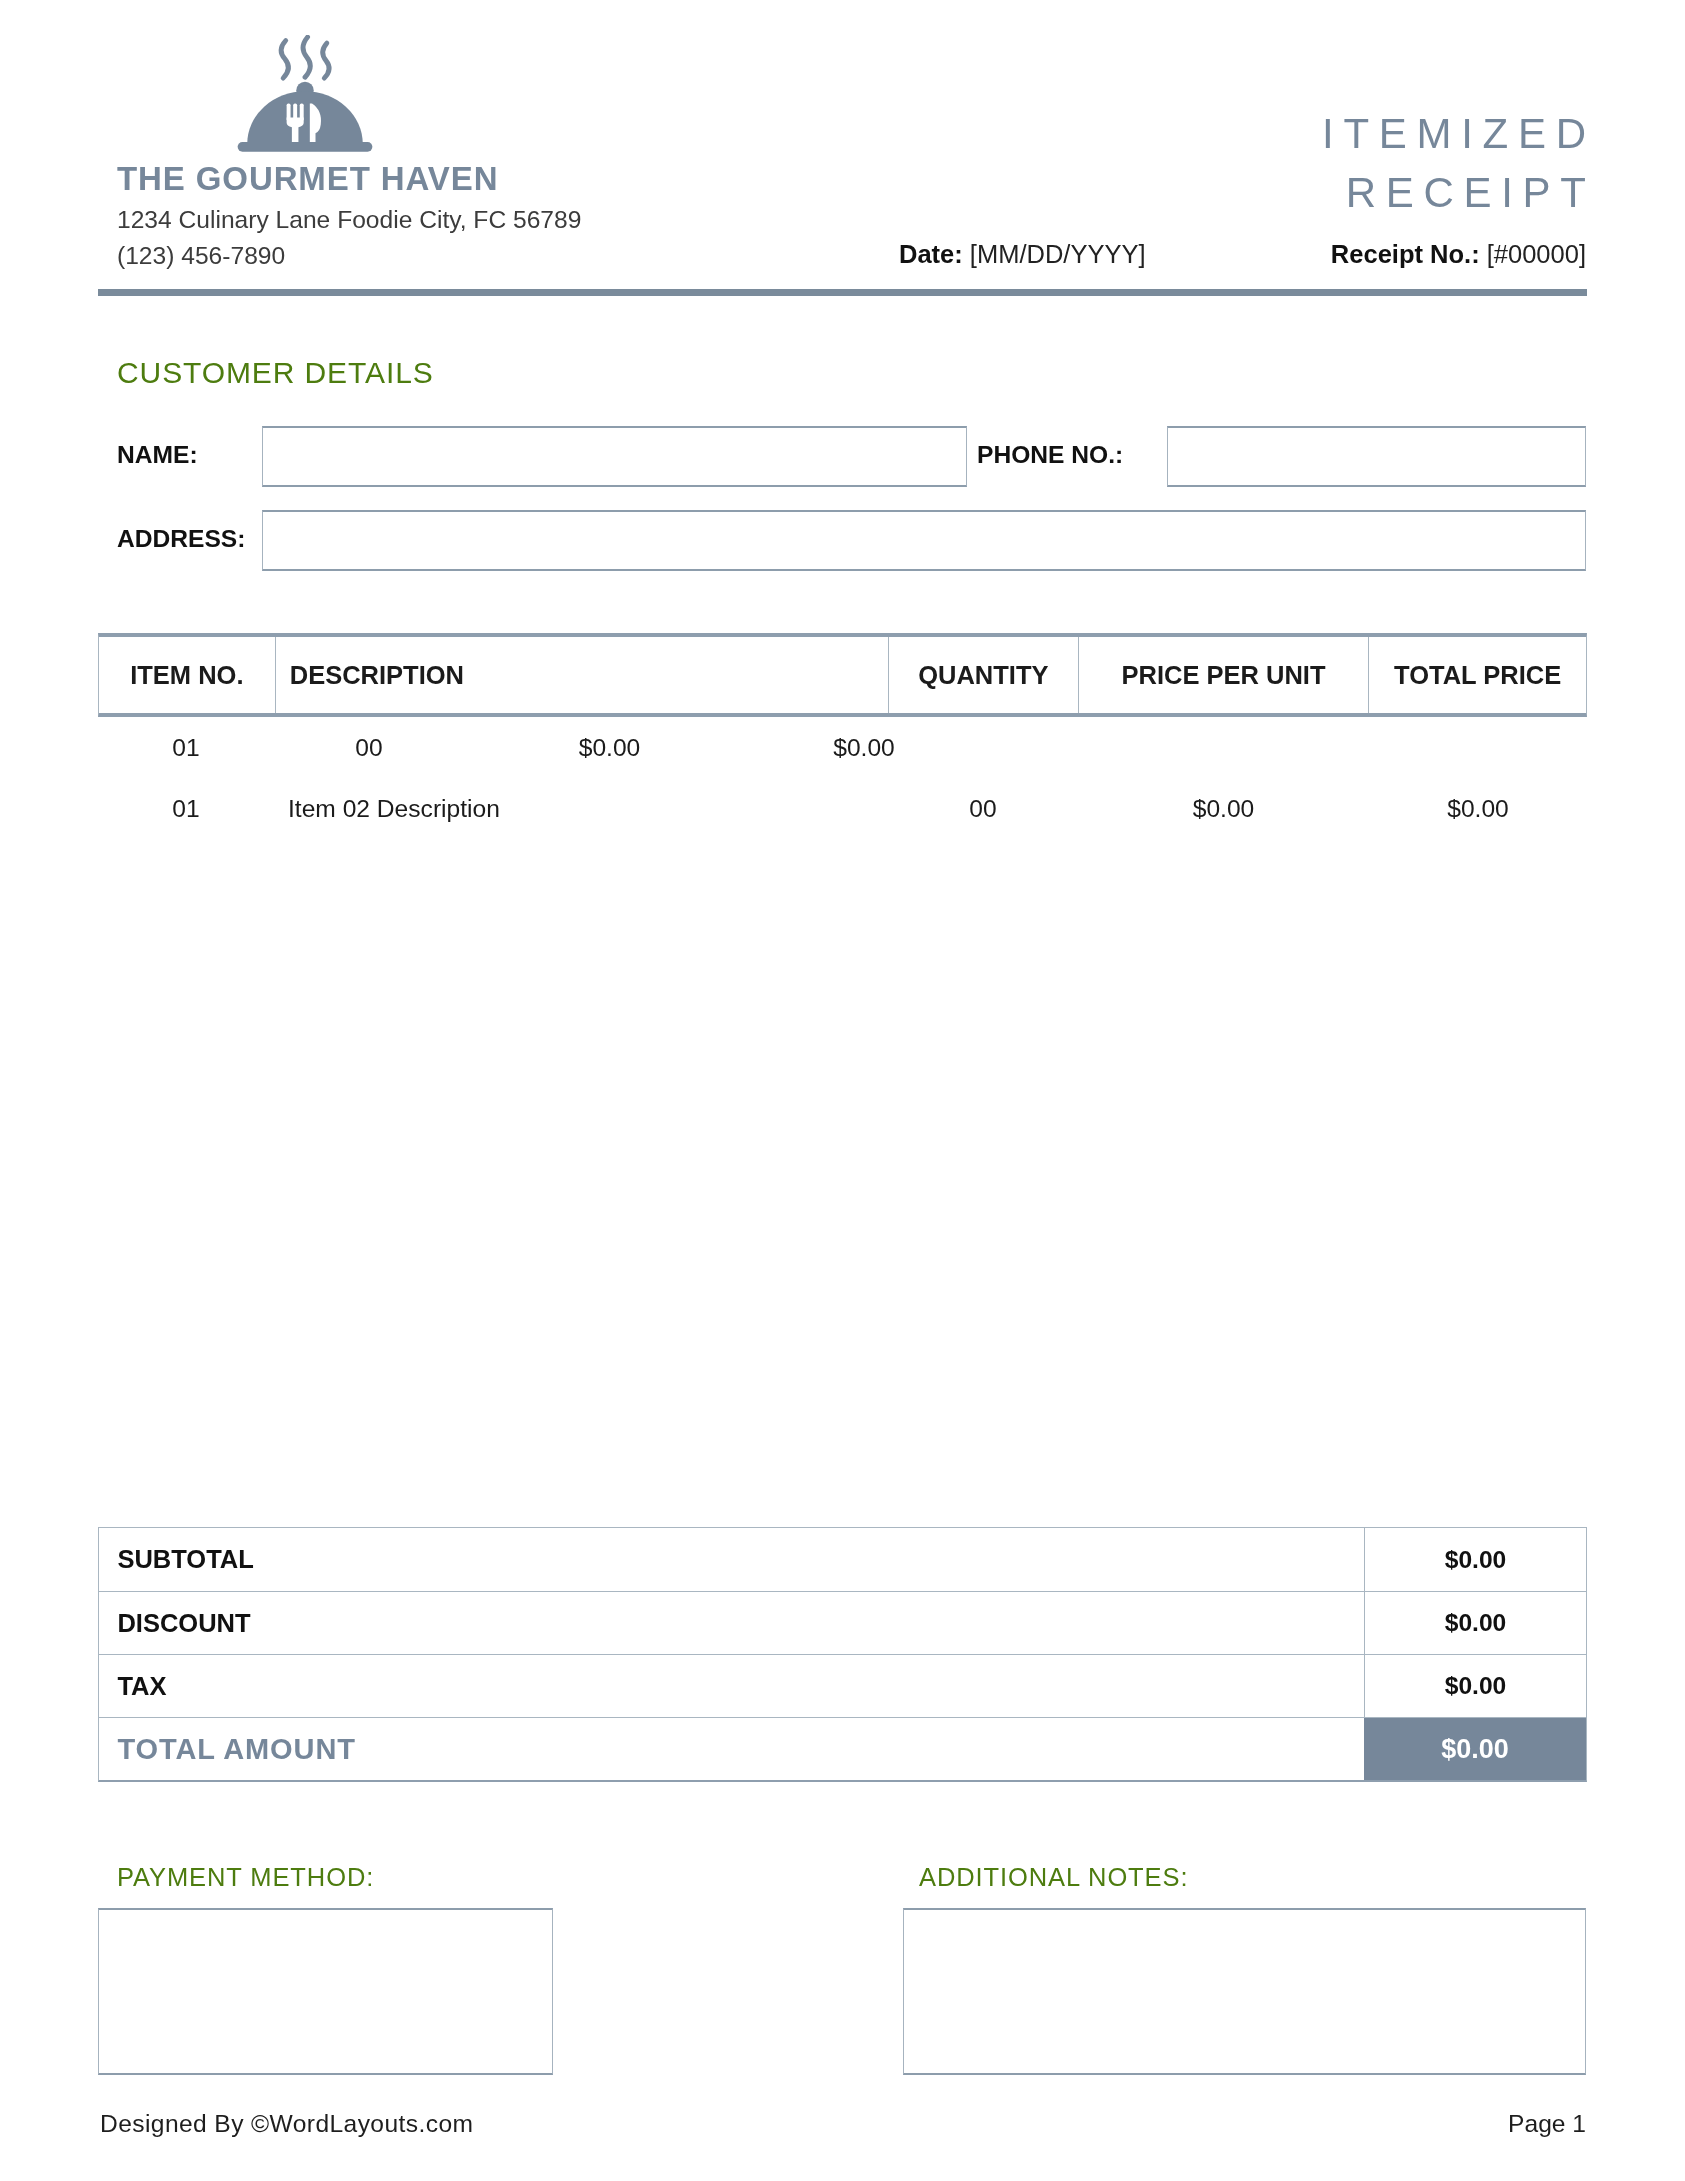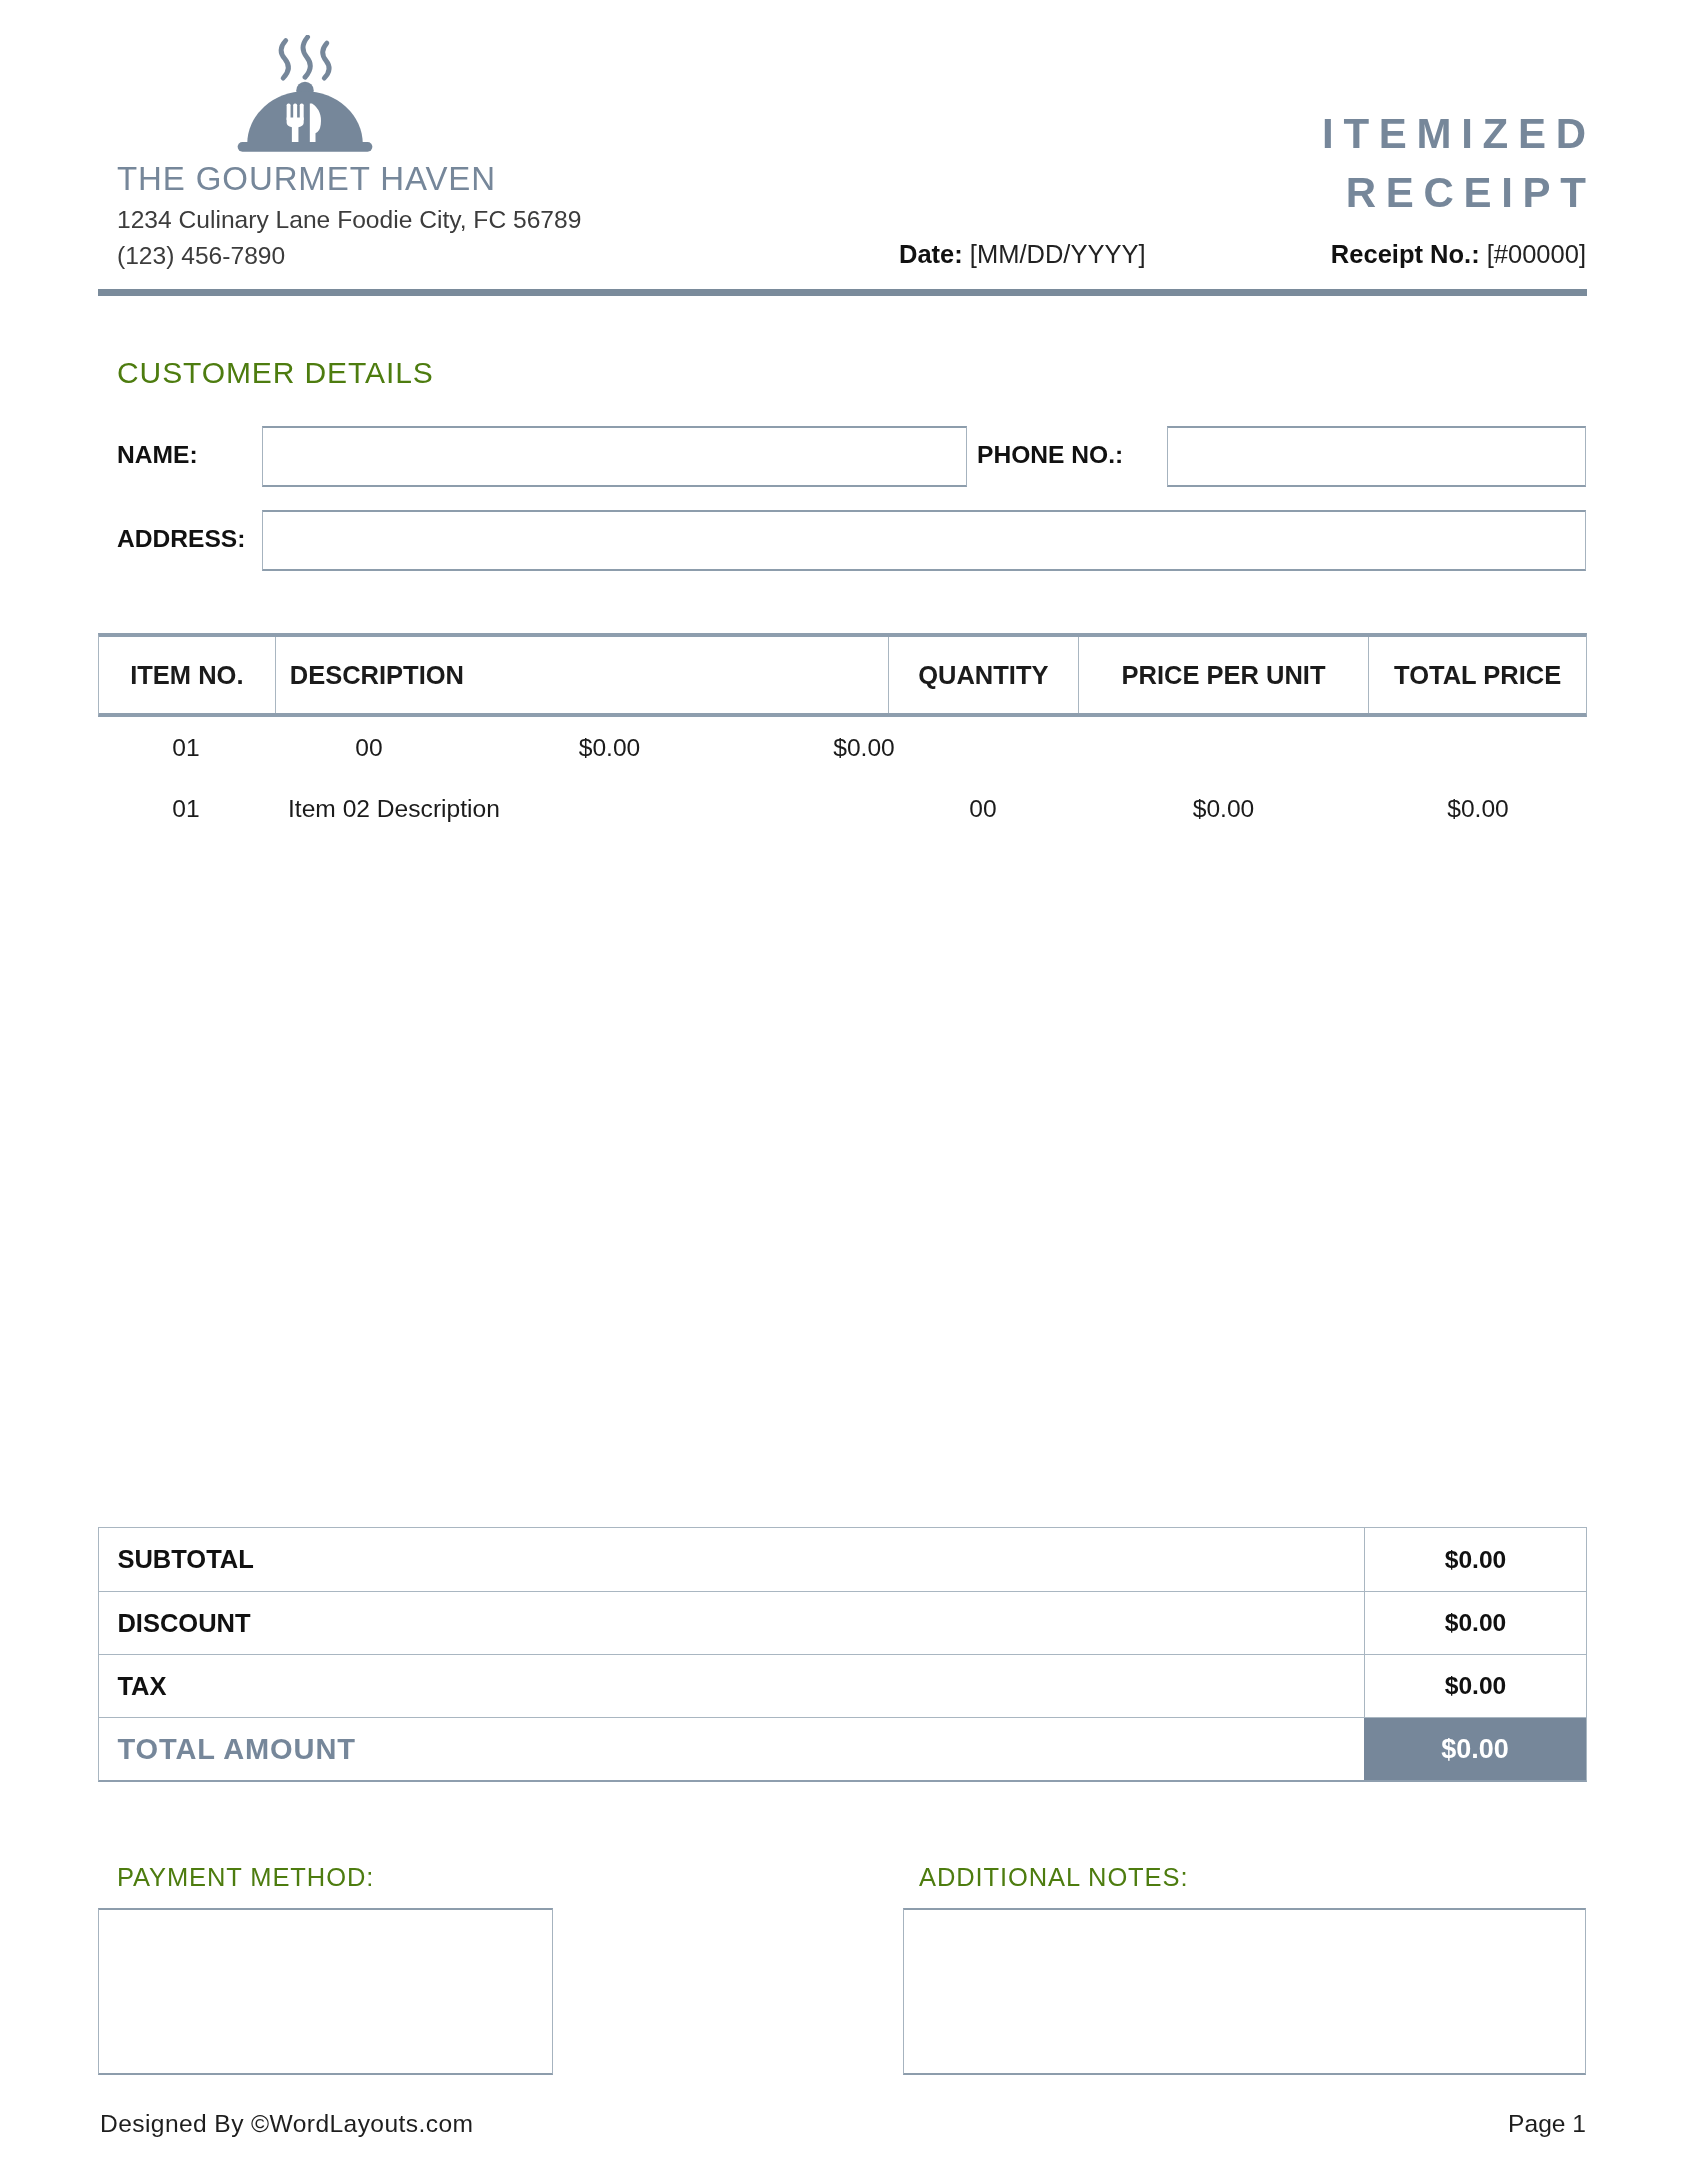--- a/index.html
+++ b/index.html
@@ -11,29 +11,29 @@
     color:#1b1b1b;
     overflow:hidden;
     margin:0 auto;
   }
   .abs{position:absolute;}
 
   
   .logo{left:235px;top:35px;width:140px;height:137px;}
   .company-name{
     left:117px;top:160px;
-    font-size:33px;font-weight:normal;color:#76879a;letter-spacing:0.9px;
+    font-size:33px;font-weight:bold;color:#76879a;letter-spacing:0.9px;
   }
   .company-contact{
     left:117px;top:202px;
     font-size:24.6px;color:#3c3c3c;line-height:36px;
   }
   .doc-title{
     right:99px;top:104px;text-align:right;
-    font-size:42px;font-weight:bold;color:#76879a;
+    font-size:42px;font-weight:normal;color:#76879a;
     letter-spacing:9.7px;margin-right:-9.7px;line-height:59px;
   }
   .meta-row{
     left:899px;top:238px;width:687px;
     display:flex;justify-content:space-between;
     font-size:25.5px;line-height:32px;
   }
   .meta-label{font-weight:bold;color:#111;}
   .meta-value{color:#222;}
   .header-rule{

